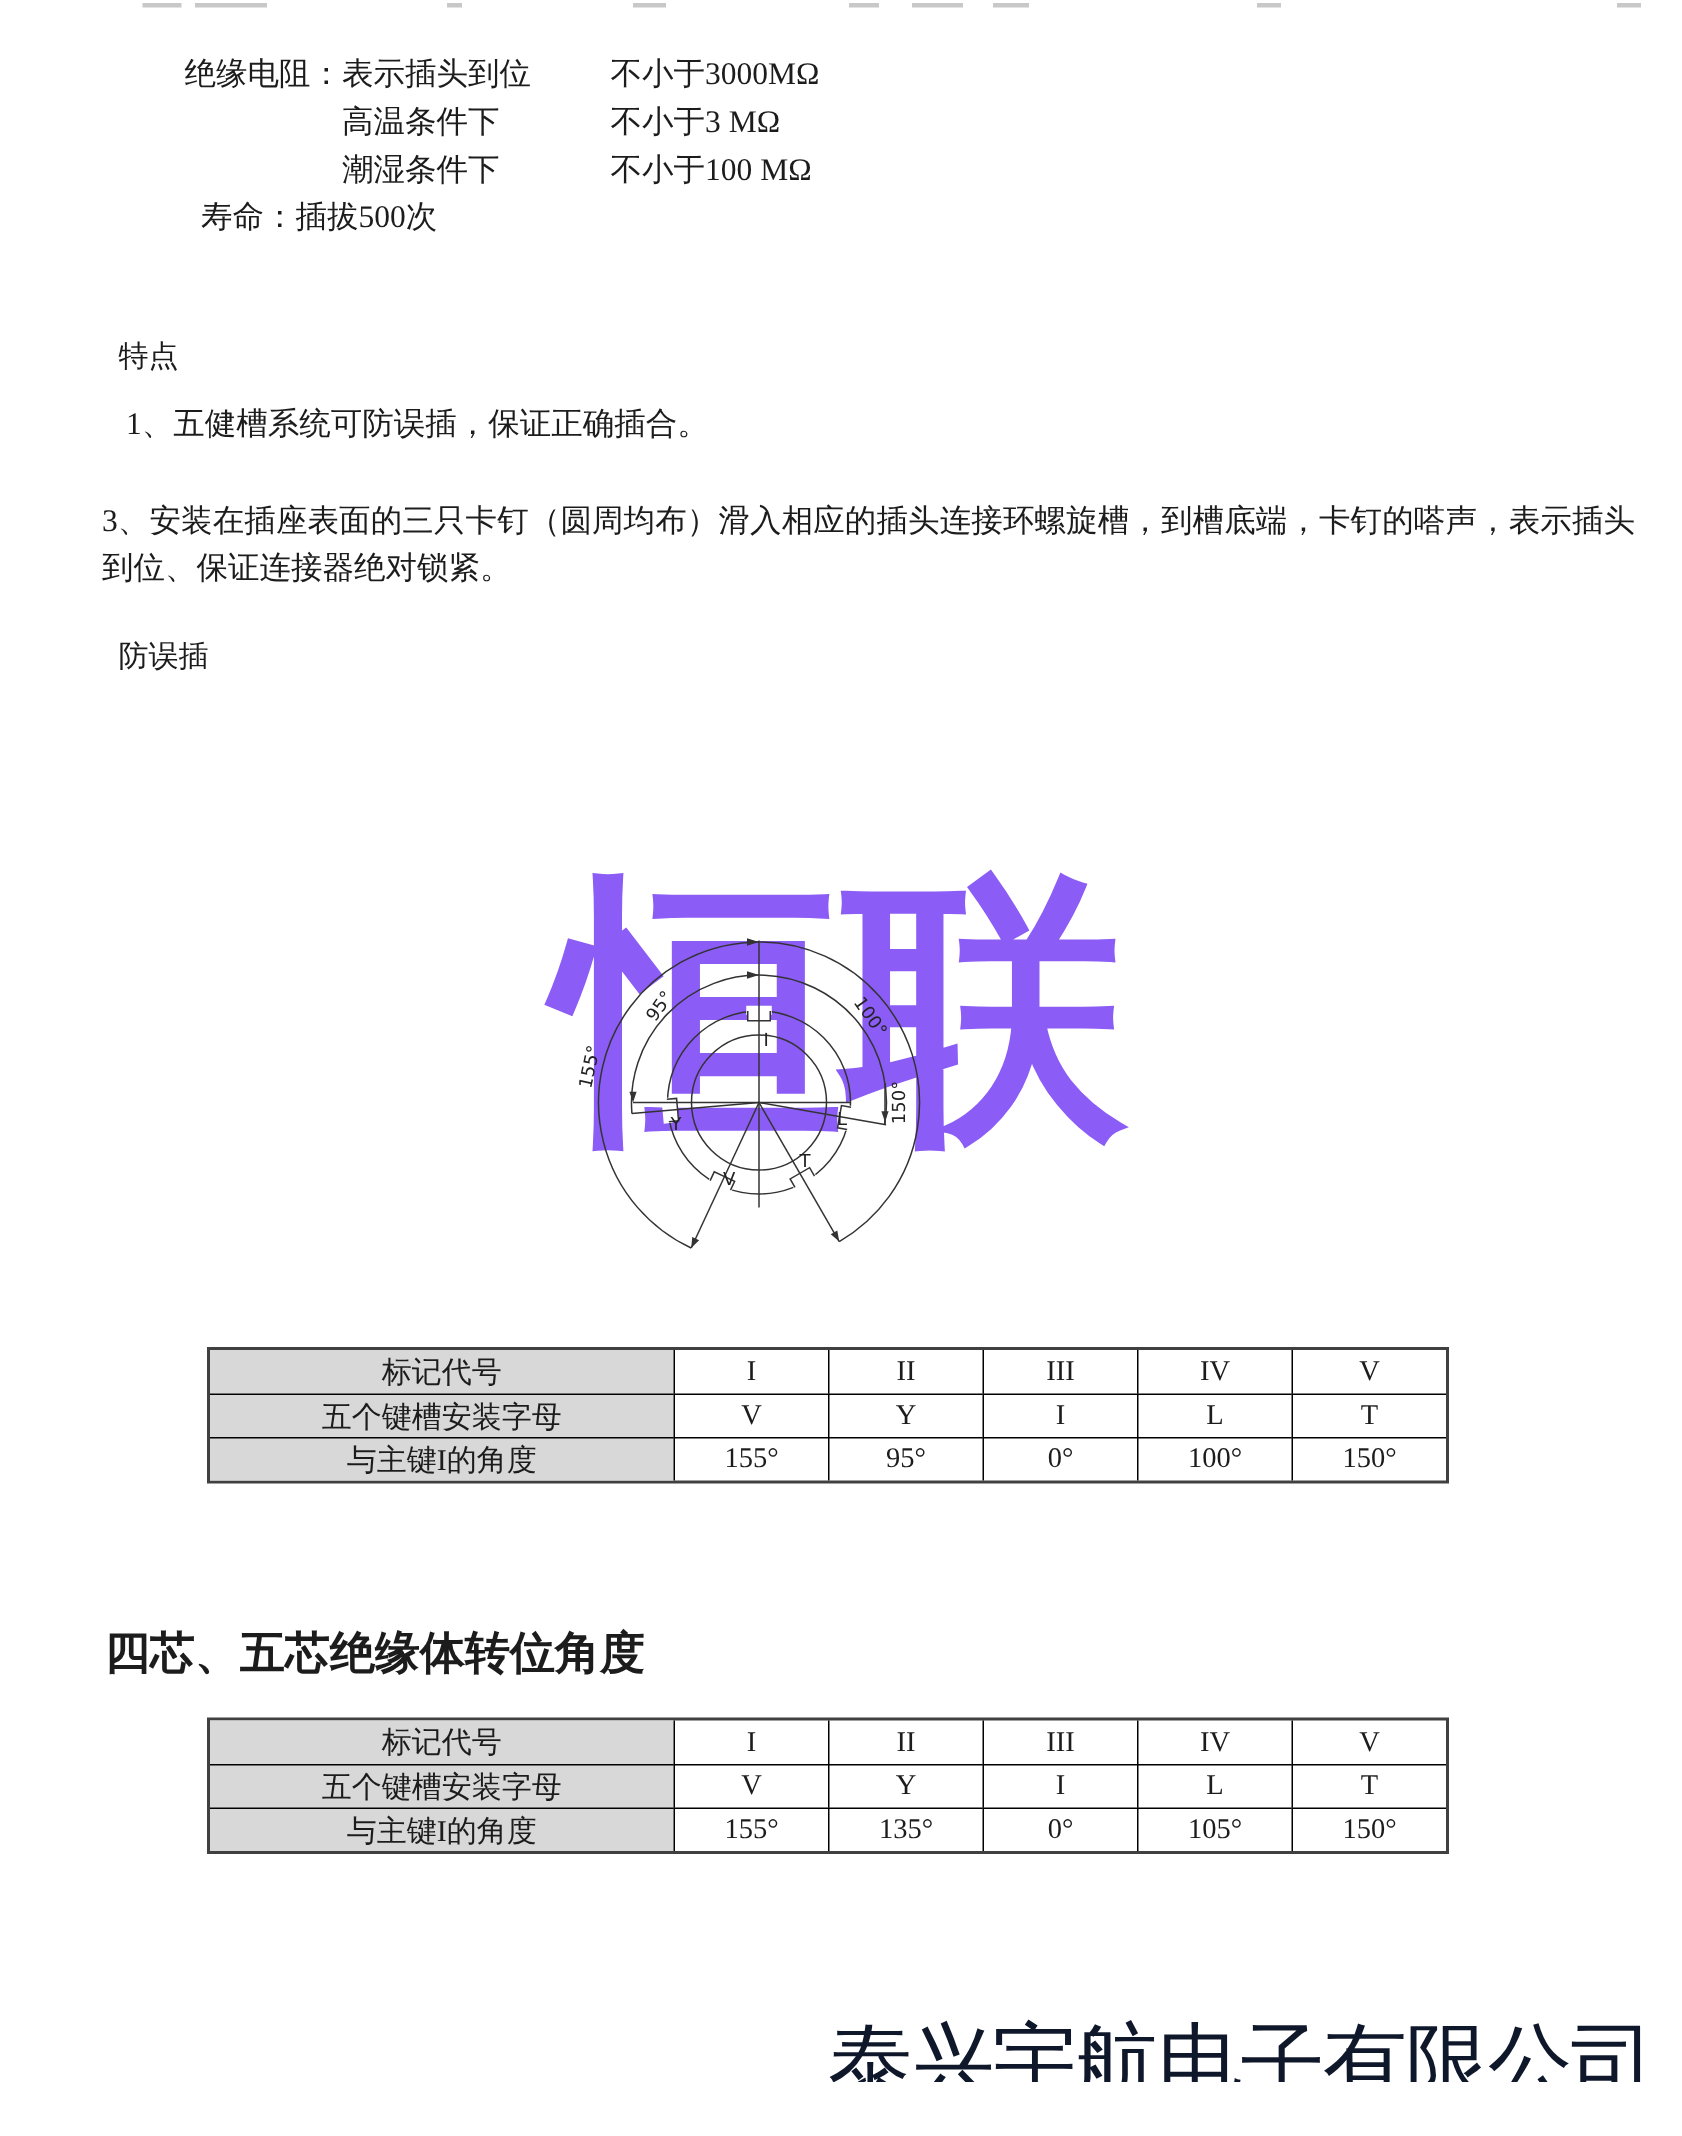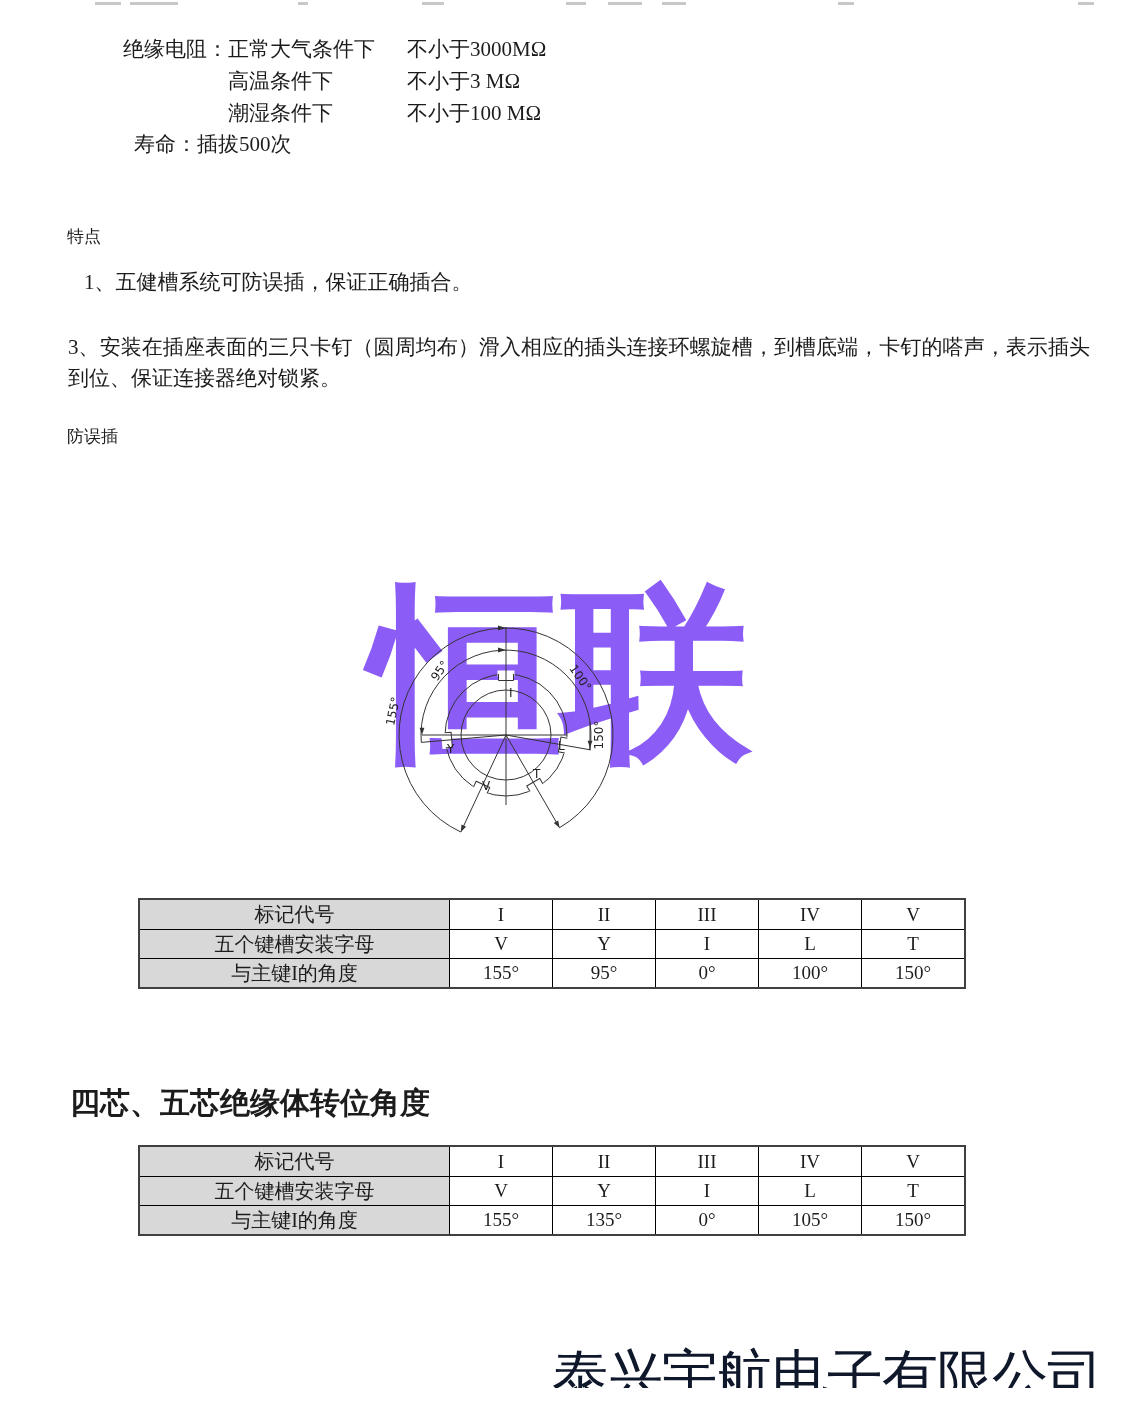--- a/index.html
+++ b/index.html
@@ -4,21 +4,21 @@
 <style>
   html,body{margin:0;padding:0;background:#ffffff;}
   .page{
     position:relative;width:1121px;height:1388px;margin:0 auto;
     background:#ffffff;overflow:hidden;
     font-family:"Liberation Serif", serif;
     color:#1c1c1c;
   }
   .abs{position:absolute;white-space:nowrap;line-height:1.25;}
   .t21{font-size:21px;}
-  .h24{font-size:17px;}
+  .h24{font-size:20px;margin-left:12px;}
   .h27{font-size:30px;font-weight:bold;}
   .wrapblk{position:absolute;white-space:normal;font-size:21px;line-height:31px;text-align:justify;}
   .para{line-height:32px;text-indent:78px;}
   
   .frag{position:absolute;top:2px;height:3px;background:#9a9a9a;opacity:.55;}
   
   .wm-blue{
     position:absolute;left:372px;top:578px;
     font-size:190px;font-weight:bold;line-height:1;letter-spacing:0;
     color:#8b5cf6;z-index:0;font-family:"DejaVu Serif", serif;
@@ -59,21 +59,21 @@
     <span class="frag" style="left:422px;width:22px;"></span>
     <span class="frag" style="left:566px;width:20px;"></span>
     <span class="frag" style="left:608px;width:34px;"></span>
     <span class="frag" style="left:662px;width:24px;"></span>
     <span class="frag" style="left:838px;width:16px;"></span>
     <span class="frag" style="left:1078px;width:16px;"></span>
   </div>
 
   <div>
     <span class="abs t21" style="left:123px;top:36px;">绝缘电阻：</span>
-    <span class="abs t21" style="left:228px;top:36px;">正常大气条件下</span>
+    <span class="abs t21" style="left:228px;top:36px;">表示插头到位</span>
     <span class="abs t21" style="left:407px;top:36px;">不小于3000MΩ</span>
     <span class="abs t21" style="left:228px;top:68px;">高温条件下</span>
     <span class="abs t21" style="left:407px;top:68px;">不小于3 MΩ</span>
     <span class="abs t21" style="left:228px;top:100px;">潮湿条件下</span>
     <span class="abs t21" style="left:407px;top:100px;">不小于100 MΩ</span>
     <span class="abs t21" style="left:116px;top:131px;margin-left:18px;">寿命：插拔500次</span>
   </div>
 
   <div class="abs h24" style="left:67px;top:226px;">特点</div>
   <div class="abs t21" style="left:84px;top:269px;">1、五健槽系统可防误插，保证正确插合。</div>

